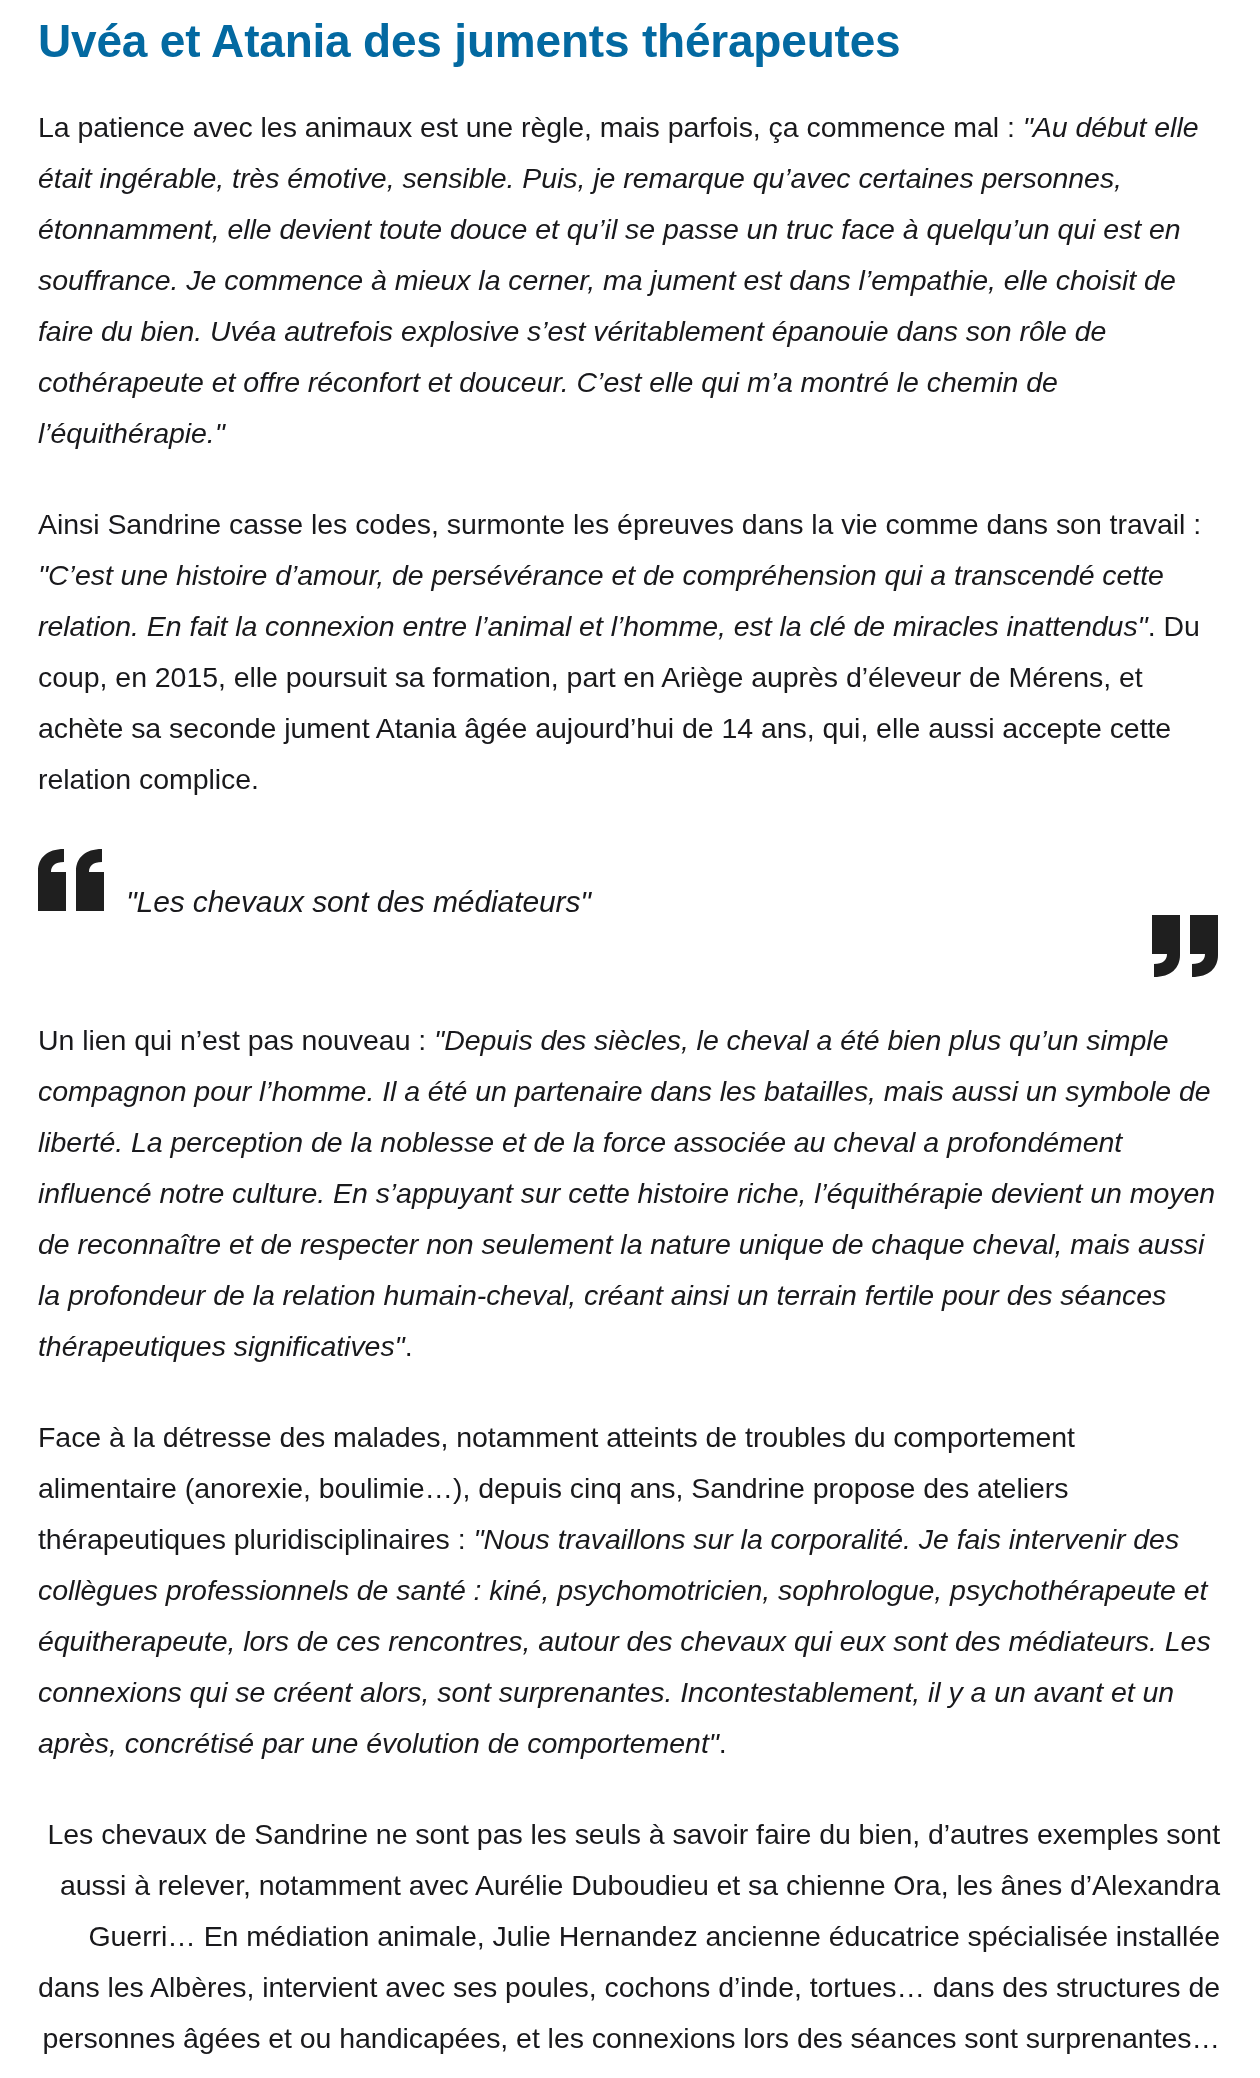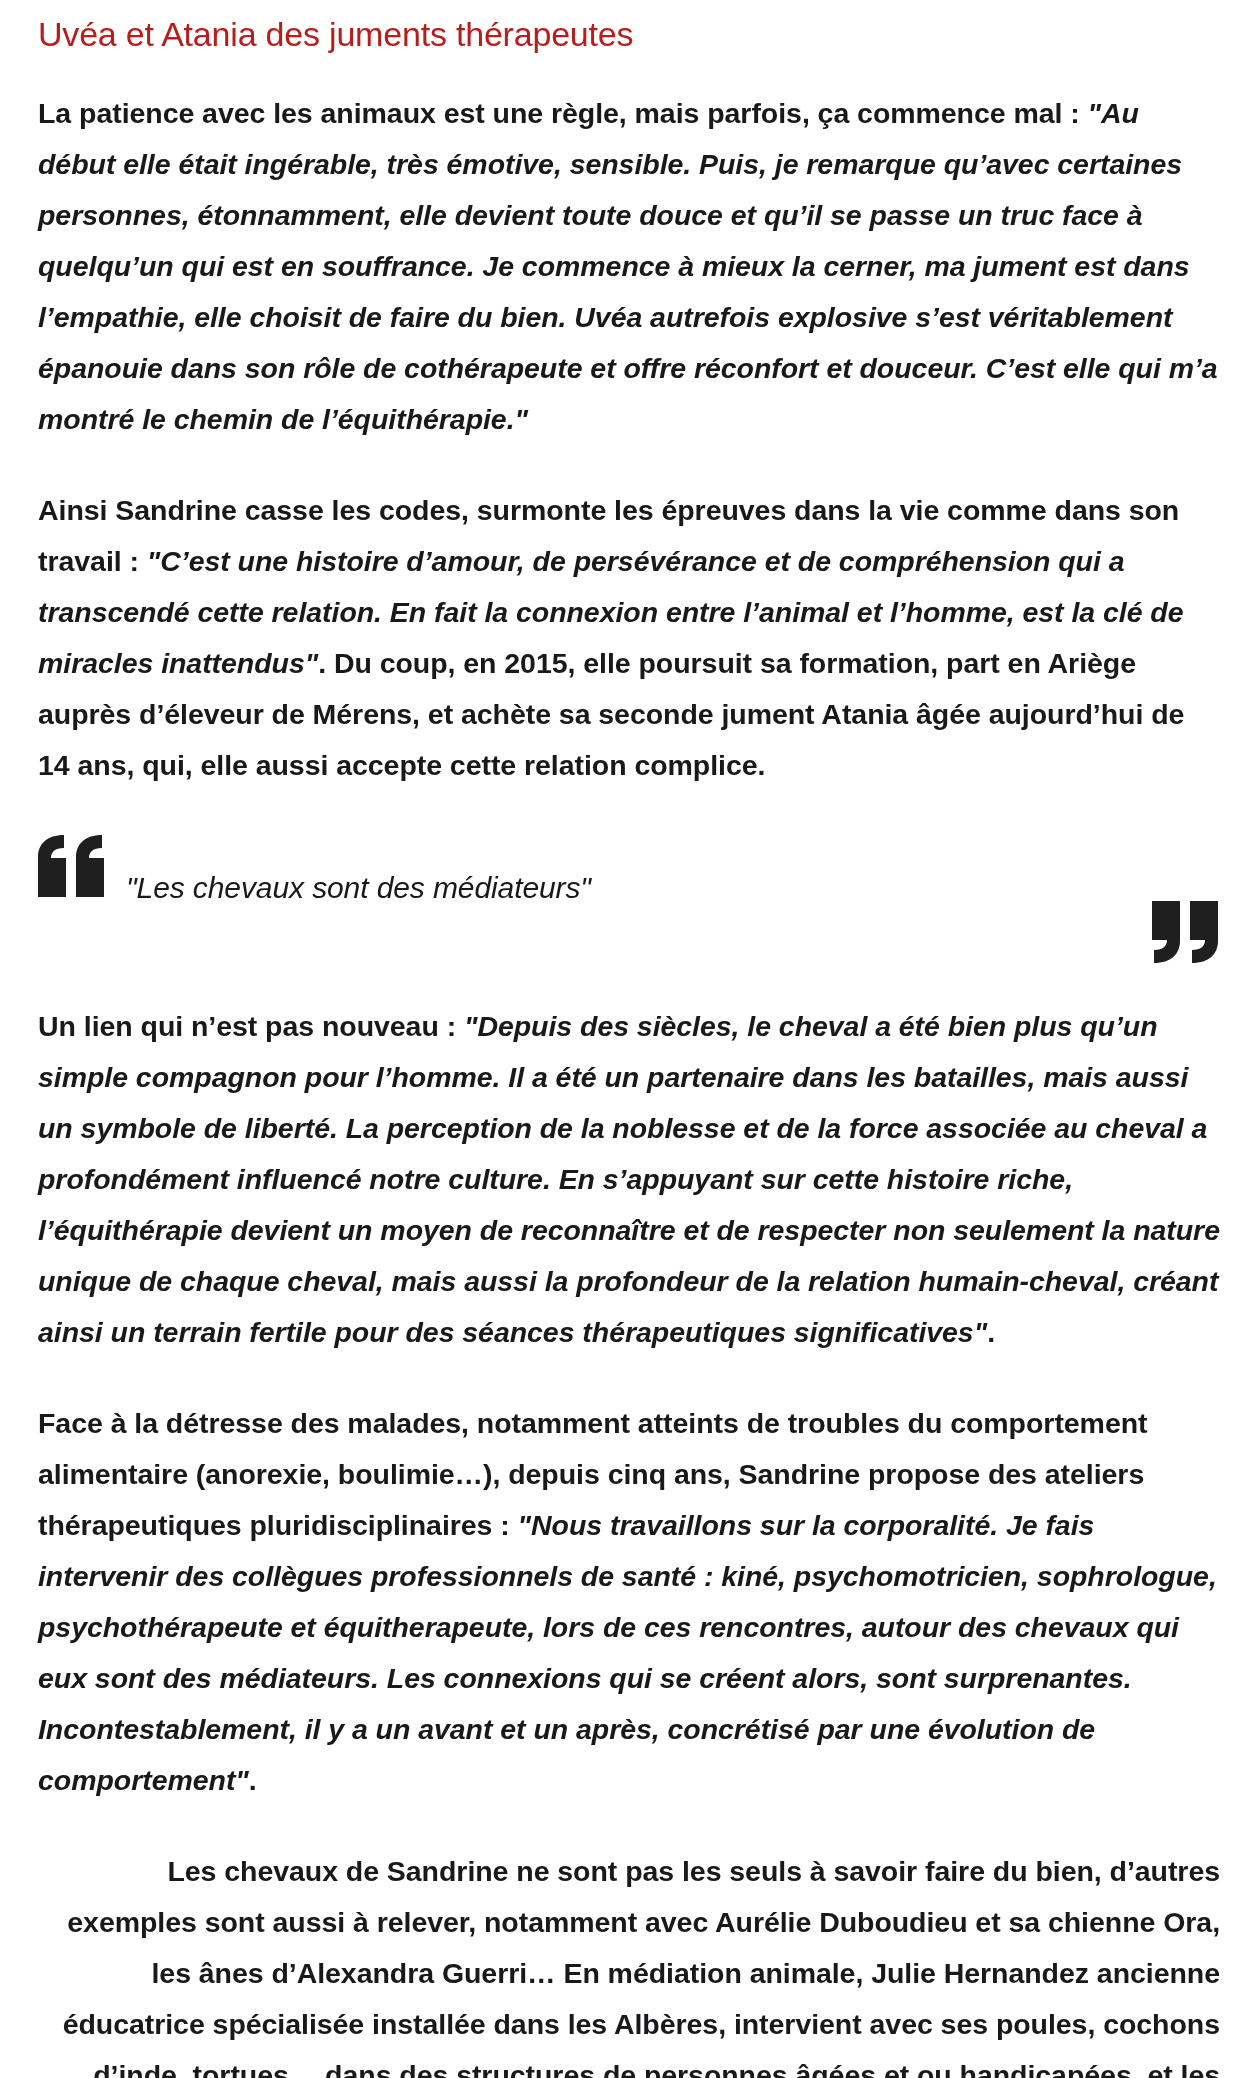--- a/index.html
+++ b/index.html
@@ -16,34 +16,34 @@
   }
 
   .article {
     box-sizing: border-box;
     width: 1260px;
     padding: 14px 40px 24px 38px;
   }
 
   .article-title {
     margin: 0 0 34px 0;
-    font-size: 34px;
+    font-size: 46px;
     line-height: 1.18;
-    font-weight: 400;
+    font-weight: 700;
     letter-spacing: -0.2px;
-    color: #b91c1c;
+    color: #0369a1;
     font-family: "Liberation Sans", "DejaVu Sans", sans-serif;
   }
 
   .para {
     margin: 0 0 40px 0;
     font-size: 28.5px;
     line-height: 51px;
     color: #19191c;
-    font-weight: 700;
+    font-weight: 400;
     letter-spacing: -0.05px;
   }
   .para:last-child {
     margin-bottom: 0;
     text-align: right;
   }
 
   .para i,
   .para em {
     font-style: italic;

